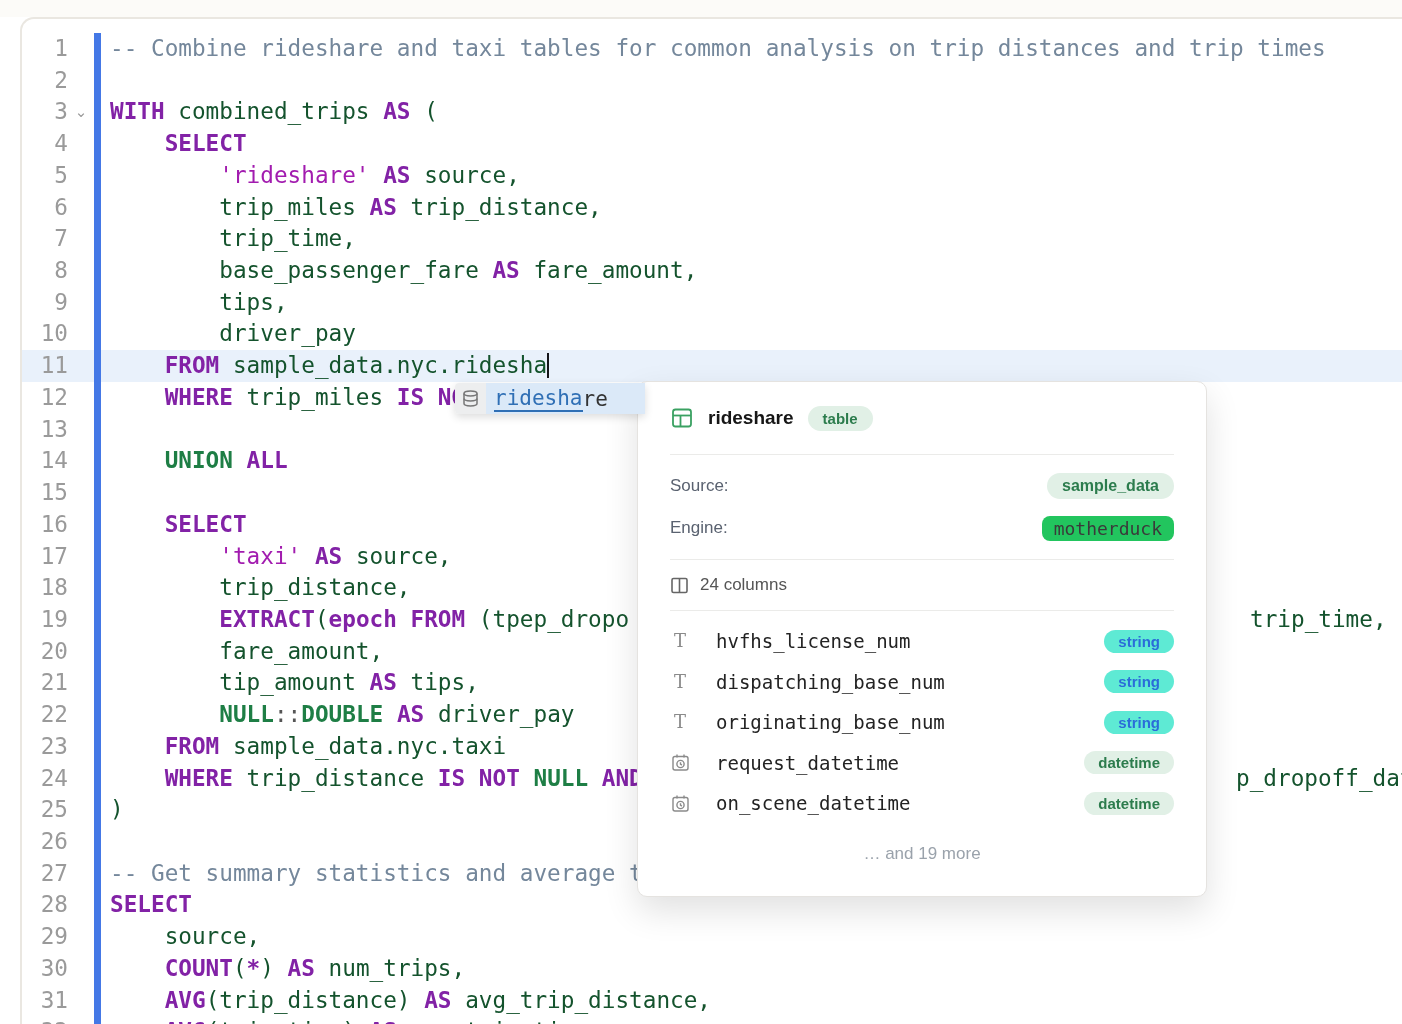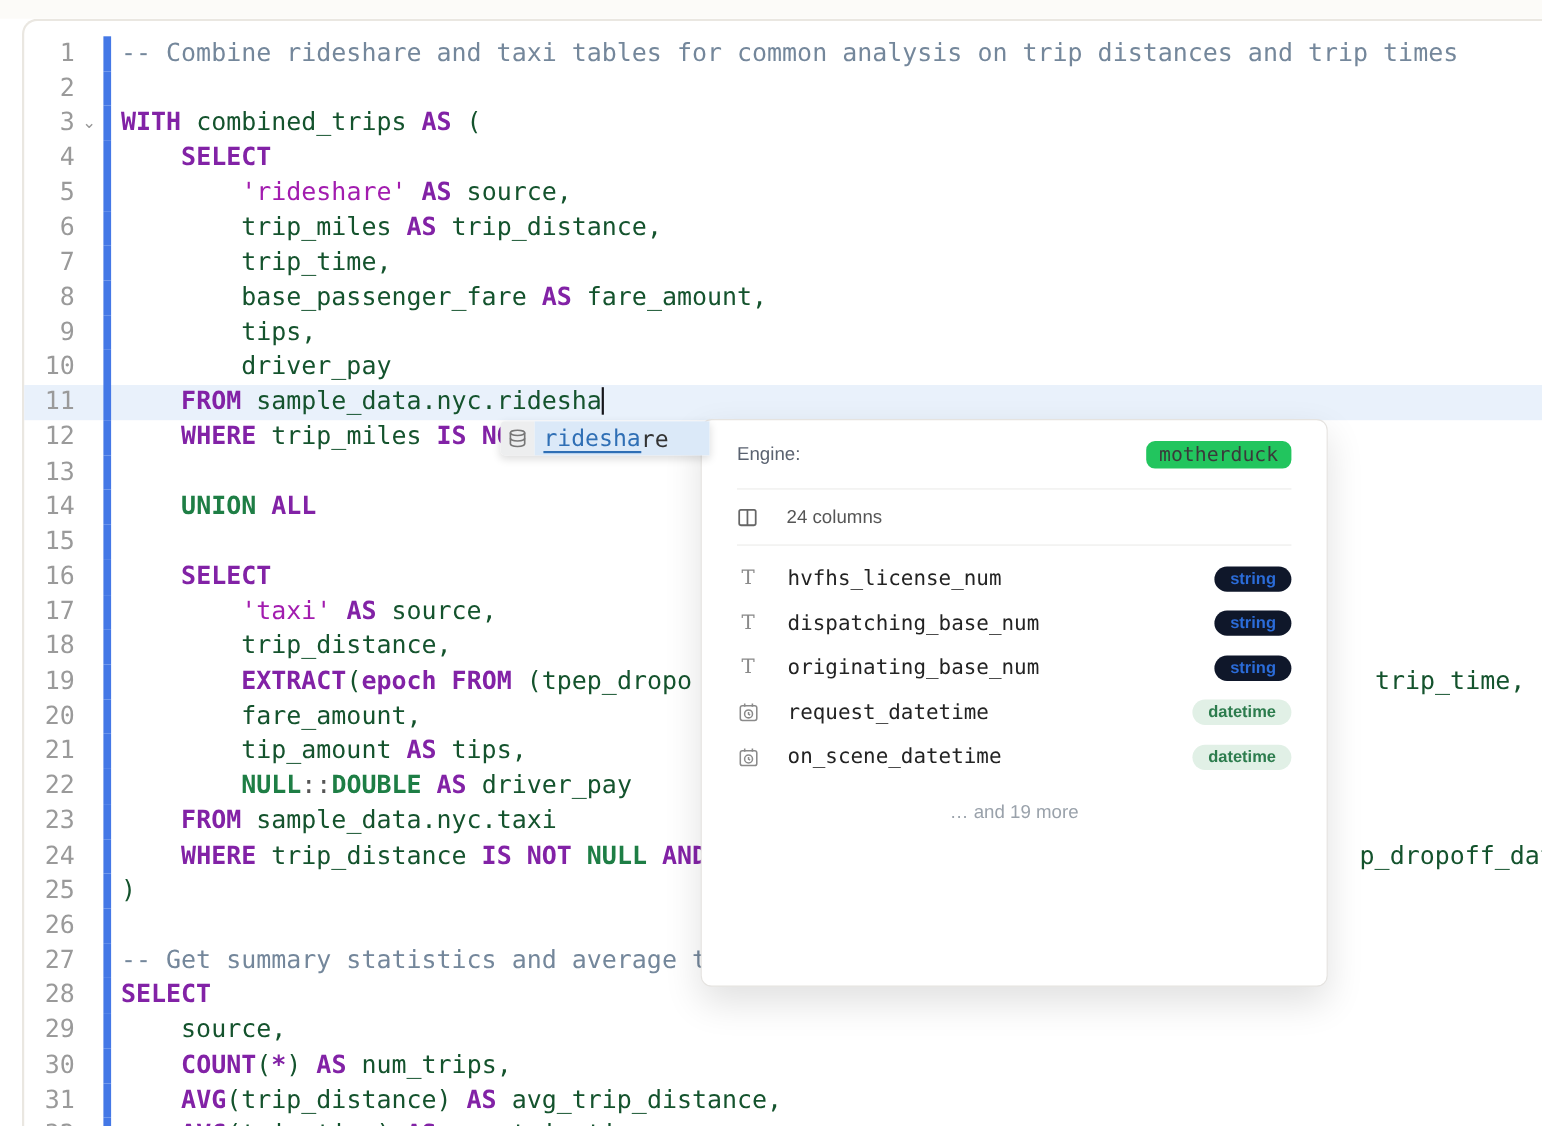--- a/index.html
+++ b/index.html
@@ -47,28 +47,28 @@
   
   .card{
     position:absolute;left:637px;top:381px;width:570px;height:516px;box-sizing:border-box;
     background:#fff;border:1px solid #E5E3E0;border-radius:10px;z-index:30;
     box-shadow:0 14px 34px rgba(0,0,0,.12);padding:0 32px;
   }
   .card-header{height:72px;display:flex;align-items:center;gap:14px;border-bottom:1px solid #EBEBE9;}
   .card-title{font-size:19px;font-weight:bold;color:#161616;}
   .pill{display:inline-flex;align-items:center;border-radius:999px;font-weight:bold;font-size:15px;padding:4px 15px;}
   .pill-green{color:#2C7C4D;background:#E1F0E6;}
-  .pill-blue{color:#2B6CD9;background:#0f172a;}
+  .pill-blue{color:#2B6CD9;background:#5eead4;}
   .pill-gray{color:#3A3A3A;background:#22c55e;border-radius:8px;font-family:"DejaVu Sans Mono",monospace;font-size:18px;font-weight:normal;padding:2px 12px;}
   .kv-section{padding:10px 0;border-bottom:1px solid #EBEBE9;}
   .kv-row{height:42px;display:flex;align-items:center;}
   .kv-label{font-size:17px;color:#5A6270;}
   .kv-value{margin-left:auto;}
   .pill-source{font-size:16px;}
-  .count-row{height:50px;display:flex;align-items:center;gap:26px;border-bottom:1px solid #EBEBE9;color:#555;font-size:17px;}
+  .count-row{height:50px;display:flex;align-items:center;gap:11px;border-bottom:1px solid #EBEBE9;color:#555;font-size:17px;}
   .cols{padding-top:10px;}
   .col-row{height:40.5px;display:flex;align-items:center;}
   .col-ic{width:20px;display:flex;align-items:center;justify-content:center;flex:none;}
   .t-glyph{font-family:"DejaVu Serif",serif;font-size:18px;color:#8A8A8A;line-height:1;}
   .col-name{margin-left:26px;font-family:"DejaVu Sans Mono",monospace;font-size:19px;color:#232323;}
   .col-pill{margin-left:auto;padding:3px 14px;}
   .more{margin-top:20px;text-align:center;font-size:17px;color:#9AA2AB;}
   svg{display:block;}
 </style>
 </head>
@@ -121,22 +121,37 @@
       <path d="M2 8.5v5c0 1.3 2.9 2.4 6.5 2.4s6.5-1.1 6.5-2.4v-5"></path>
     </svg>
   </span>
   <span class="ac-label">
       <span class="ac-match">ridesha</span>
       <span class="ac-rest">re</span>
     </span>
 </div>
 
 <div class="card">
+  <div class="card-header">
+    <span>
+      <svg width="24" height="24" viewBox="0 0 24 24" fill="none" stroke="#3AA162" stroke-width="1.8">
+        <rect x="3" y="3.5" width="18" height="17" rx="2.5"></rect>
+        <line x1="3" y1="9.5" x2="21" y2="9.5"></line>
+        <line x1="10.5" y1="9.5" x2="10.5" y2="20.5"></line>
+      </svg>
+    </span>
+    <span class="card-title">rideshare</span>
+    <span class="pill pill-green">table</span>
+  </div>
 
   <div class="kv-section" id="kv-section">
+      <div class="kv-row">
+        <span class="kv-label">Source:</span>
+        <span class="kv-value pill pill-green pill-source">sample_data</span>
+      </div>
       <div class="kv-row">
         <span class="kv-label">Engine:</span>
         <span class="kv-value pill pill-gray">motherduck</span>
       </div>
     </div>
 
   <div class="count-row">
     <span>
       <svg width="19" height="19" viewBox="0 0 19 19" fill="none" stroke="#666" stroke-width="1.6">
         <rect x="2" y="2.5" width="15" height="14" rx="1.5"></rect>

